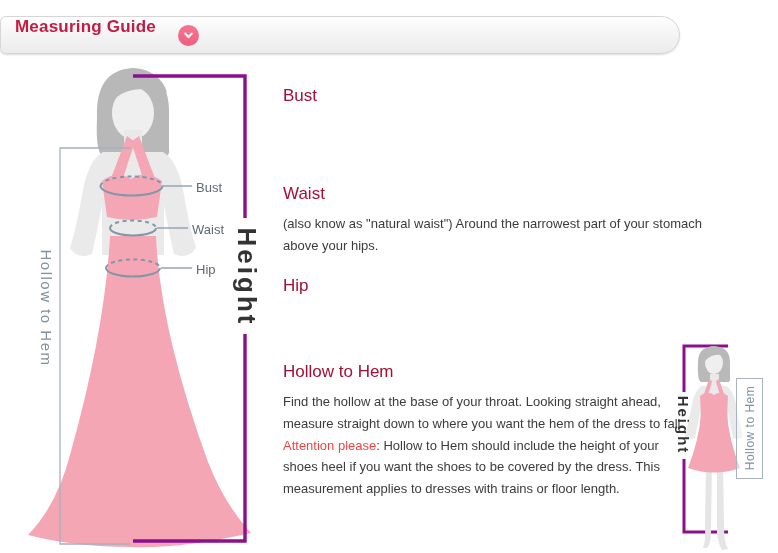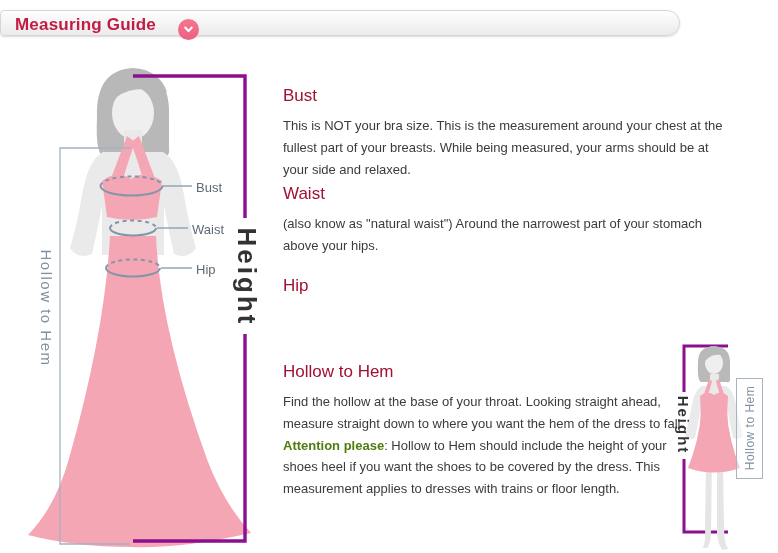--- a/index.html
+++ b/index.html
@@ -5,26 +5,26 @@
   * { box-sizing: border-box; }
   html,body { margin:0; padding:0; }
   body {
     width:778px; height:553px; position:relative; overflow:hidden;
     background:#ffffff;
     font-family:"Liberation Sans", sans-serif;
   }
 
   
   .header-bar {
-    position:absolute; left:0; top:10px; width:680px; height:26px;
+    position:absolute; left:0; top:16px; width:680px; height:38px;
     border-radius:6px 20px 20px 6px;
     background:linear-gradient(#fefefe, #ebebeb);
     border:1px solid #d6d6d6;
     box-shadow:0 1px 2px rgba(0,0,0,0.15);
-    display:flex; align-items:flex-end;
+    display:flex; align-items:flex-start;
   }
   .header-title {
     color:#c31c44; font-weight:bold; font-size:17px; margin-left:14px;
     letter-spacing:0.2px;
   }
   .chevron-circle {
     position:absolute; left:177px; top:8px; width:21px; height:21px;
     border-radius:50%;
     background:linear-gradient(#f4778f,#ef5f80);
     display:flex; align-items:center; justify-content:center;
@@ -68,21 +68,21 @@
     margin:0 0 9px 0; font-size:17px; font-weight:normal; color:#a21034;
     line-height:20px;
   }
   .section p {
     margin:0; font-size:13px; line-height:21.8px; color:#3b3b3b;
   }
   .sec-bust   { top:86px; }
   .sec-waist  { top:184px; }
   .sec-hip    { top:276px; }
   .sec-hollow { top:362px; width:412px; }
-  .attn { color:#4d7c0f; font-weight:bold; }
+  .attn { color:#ef4444; font-weight:normal; }
 </style>
 </head>
 <body>
 
 <div class="header-bar">
   <span class="header-title">Measuring Guide</span>
   <span class="chevron-circle">
     <svg width="13" height="13" viewBox="0 0 20 20">
       <path d="M5 7 L10 12.5 L15 7" stroke="#ffffff" stroke-width="3.2" fill="none" stroke-linecap="round" stroke-linejoin="round"></path>
     </svg>
@@ -159,21 +159,20 @@
 <span class="meas-label" style="left:196px; top:262px;">Hip</span>
 <span class="vlabel height-large">Height</span>
 <span class="vlabel hollow-large">Hollow to Hem</span>
 
 <span class="vlabel height-small">Height</span>
 <div class="hollow-small-box"></div>
 <span class="vlabel ccw hollow-small">Hollow to Hem</span>
 
 <div class="section sec-bust">
   <h3>Bust</h3>
-  <p>This is NOT your bra size. This is the measurement around your chest at the fullest part of your breasts. While being measured, your arms should be at your side and relaxed.</p>
 </div>
 
 <div class="section sec-waist">
   <h3>Waist</h3>
   <p>(also know as "natural waist") Around the narrowest part of your stomach above your hips.</p>
 </div>
 
 <div class="section sec-hip">
   <h3>Hip</h3>
 </div>

